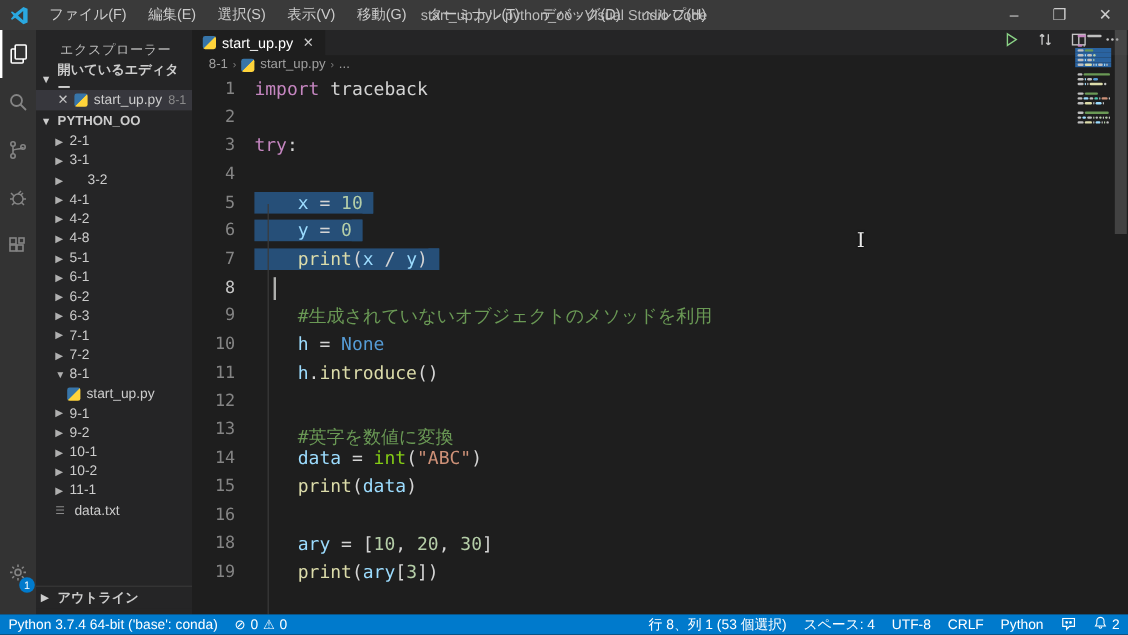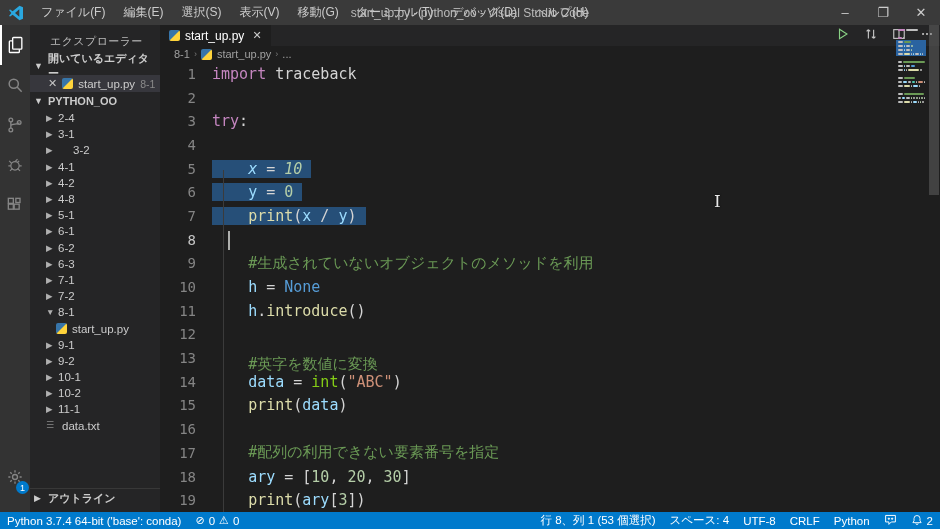--- a/index.html
+++ b/index.html
@@ -168,21 +168,21 @@
           <div class="oe-desc" style="display: inline;">8-1</div>
         </div>
       </div>
     <div class="sb-section">
       <span class="chev">▼</span>
       <span>PYTHON_OO</span>
     </div>
     <div class="tree" id="file-tree">
         <div class="tree-row">
           <div class="chev" style="display: inline-block;">▶</div>
-          <div style="display: inline;">2-4</div>
+          <div style="display: inline;">2-1</div>
         </div>
         <div class="tree-row">
           <div class="chev" style="display: inline-block;">▶</div>
           <div style="display: inline;">3-1</div>
         </div>
         <div class="tree-row">
           <div class="chev" style="display: inline-block;">▶</div>
           <div style="display: inline; margin-left: 15px;">3-2</div>
         </div>
         <div class="tree-row">
@@ -293,33 +293,32 @@
         <div class="bc-sep">›</div>
         <div style="display: inline;">...</div>
       </div>
     <div class="code-area" id="code-area">
       <div class="indent-guide"></div>
       <div class="caret"></div>
     <div class="code-line"><div class="ln">1</div><div style="display: inline-block;"><span class="t-kw">import</span><span class="t-pl"> traceback</span></div></div>
         <div class="code-line"><div class="ln">2</div><div style="display: inline-block;"></div></div>
         <div class="code-line"><div class="ln">3</div><div style="display: inline-block;"><span class="t-kw">try</span><span class="t-pl">:</span></div></div>
         <div class="code-line"><div class="ln">4</div></div>
-        <div class="code-line"><div class="ln">5</div><div class="sel" style="display: inline-block; font-style: italic;"><span class="t-pl">    </span><span class="t-var">x</span><span class="t-pl"> = </span><span class="t-num">10</span></div></div>
+        <div class="code-line"><div class="ln">5</div><div class="sel" style="display: inline-block;"><span class="t-pl">    </span><span class="t-var">x</span><span class="t-pl"> = </span><span class="t-num">10</span></div></div>
         <div class="code-line"><div class="ln">6</div><div class="sel" style="display: inline-block;"><span class="t-pl">    </span><span class="t-var">y</span><span class="t-pl"> = </span><span class="t-num">0</span></div></div>
         <div class="code-line"><div class="ln">7</div><div class="sel" style="display: inline-block;"><span class="t-pl">    </span><span class="t-fn">print</span><span class="t-pl">(</span><span class="t-var">x</span><span class="t-pl"> / </span><span class="t-var">y</span><span class="t-pl">)</span></div></div>
         <div class="code-line"><div class="ln cur">8</div><div style="display: inline-block;"></div></div>
         <div class="code-line"><div class="ln">9</div><div style="display: inline-block;"><span class="t-pl">    </span><span class="t-cm">#生成されていないオブジェクトのメソッドを利用</span></div></div>
         <div class="code-line"><div class="ln">10</div><div style="display: inline-block;"><span class="t-pl">    </span><span class="t-var">h</span><span class="t-pl"> = </span><span class="t-co">None</span></div></div>
         <div class="code-line"><div class="ln">11</div><div style="display: inline-block;"><span class="t-pl">    </span><span class="t-var">h</span><span class="t-pl">.</span><span class="t-fn">introduce</span><span class="t-pl">()</span></div></div>
         <div class="code-line"><div class="ln">12</div><div style="display: inline-block;"></div></div>
         <div class="code-line"><div class="ln">13</div><div style="display: inline-block; margin-top: 12px;"><span class="t-pl">    </span><span class="t-cm">#英字を数値に変換</span></div></div>
         <div class="code-line"><div class="ln">14</div><div style="display: inline-block;"><span class="t-pl">    </span><span class="t-var">data</span><span class="t-pl"> = </span><span class="t-ty">int</span><span class="t-pl">(</span><span class="t-str">"ABC"</span><span class="t-pl">)</span></div></div>
         <div class="code-line"><div class="ln">15</div><div style="display: inline-block;"><span class="t-pl">    </span><span class="t-fn">print</span><span class="t-pl">(</span><span class="t-var">data</span><span class="t-pl">)</span></div></div>
         <div class="code-line"><div class="ln">16</div><div style="display: inline-block;"></div></div>
-        <div class="code-line"><div class="ln">17</div><div style="display: inline-block;"><span class="t-pl">    </span><span class="t-cm">#配列の利用できない要素番号を指定</span></div></div>
         <div class="code-line"><div class="ln">18</div><div style="display: inline-block;"><span class="t-pl">    </span><span class="t-var">ary</span><span class="t-pl"> = [</span><span class="t-num">10</span><span class="t-pl">, </span><span class="t-num">20</span><span class="t-pl">, </span><span class="t-num">30</span><span class="t-pl">]</span></div></div>
         <div class="code-line"><div class="ln">19</div><div style="display: inline-block;"><span class="t-pl">    </span><span class="t-fn">print</span><span class="t-pl">(</span><span class="t-var">ary</span><span class="t-pl">[</span><span class="t-num">3</span><span class="t-pl">])</span></div></div>
       </div>
     <div class="minimap" id="minimap">
         <div class="mm-line">
           <span class="mm-seg" style="width: 7.2px; background: rgb(197, 134, 192);"></span>
           <span class="mm-seg" style="width: 12px; background: rgb(191, 191, 191);"></span>
         </div>
         <div class="mm-line"></div>
         <div class="mm-line">

